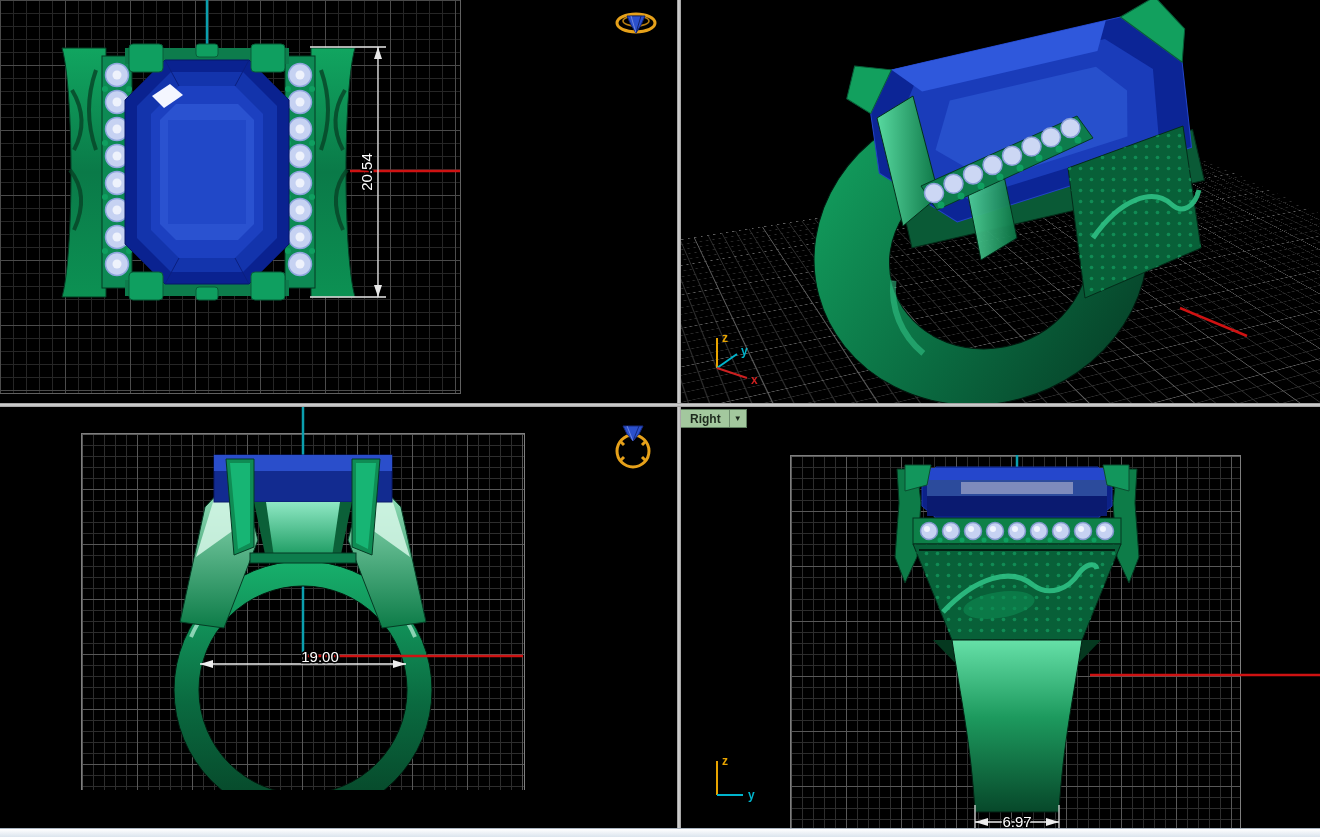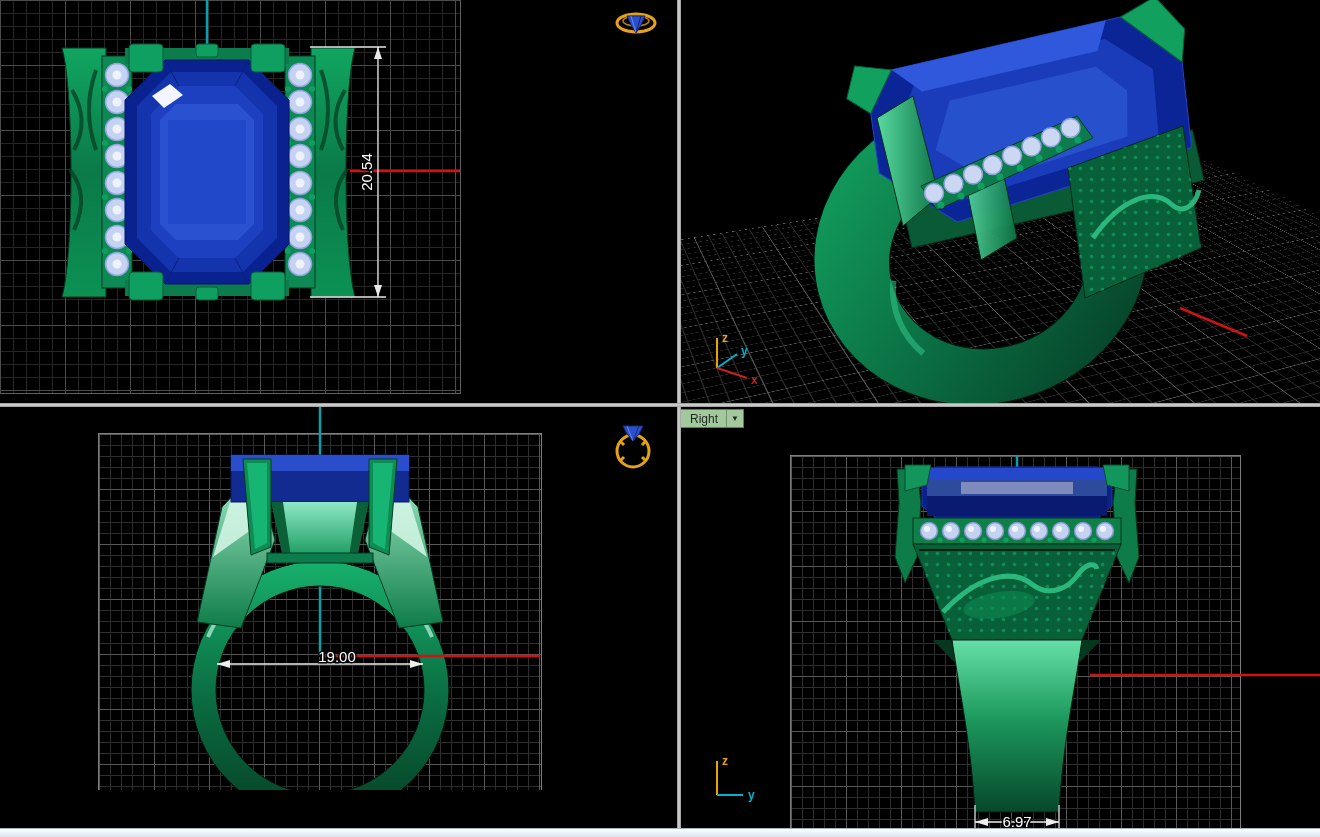--- a/index.html
+++ b/index.html
@@ -1,21 +1,21 @@
 <!DOCTYPE html>
 <html><head>
 <meta charset="utf-8">
 <style>
   html,body{margin:0;padding:0;background:#000;}
   .stage{position:relative;width:1320px;height:837px;background:#000;overflow:hidden;
          font-family:"Liberation Sans",sans-serif;}
   .viewport{position:absolute;background:#000;overflow:hidden;}
   .vp-top{left:0;top:0;width:677px;height:403px;}
   .vp-persp{left:681px;top:0;width:639px;height:403px;}
-  .vp-front{left:17px;top:407px;width:677px;height:383px;}
+  .vp-front{left:0;top:407px;width:677px;height:383px;}
   .vp-right{left:681px;top:407px;width:639px;height:421px;}
   .divider-v{position:absolute;left:677px;top:0;width:4px;height:828px;
      background:linear-gradient(to right,#8f8f8f,#d8d8d8 45%,#9a9a9a);}
   .divider-h{position:absolute;left:0;top:403px;width:1320px;height:4px;
      background:linear-gradient(#8f8f8f,#d8d8d8 45%,#9a9a9a);}
   .status-bar{position:absolute;left:0;top:828px;width:1320px;height:9px;
      background:linear-gradient(#ffffff,#dbe5ee);border-top:1px solid #a8b4c0;box-sizing:border-box;}
   .grid1{position:absolute;left:0;top:0;width:461px;height:394px;
      background-image:
        repeating-linear-gradient(to right,#4b4b4b 0 1px,transparent 1px 65px),
@@ -40,21 +40,21 @@
        repeating-linear-gradient(to bottom,#2f2f2f 0 1px,transparent 1px 16px);
      transform:perspective(1000px) rotateX(64deg) rotateZ(-26deg);
      transform-origin:50% 55%;}
   .vp-svg{position:absolute;left:0;top:0;}
   .dim-text{font-family:"Liberation Sans",sans-serif;font-size:15px;fill:#ffffff;
      paint-order:stroke;stroke:#000;stroke-width:3px;font-weight:500;}
   .axis-label{font-family:"Liberation Sans",sans-serif;font-size:12px;font-weight:bold;}
   .vp-tab{position:absolute;left:0;top:2px;display:flex;align-items:stretch;height:17px;
      background:#a3c89e;border:1px solid #5e7d5e;border-left:none;color:#1d2a1d;
      font-size:12px;z-index:5;}
-  .vp-tab-label{padding:1px 8px 0 9px;display:flex;align-items:center;}
+  .vp-tab-label{padding:1px 8px 0 9px;display:flex;align-items:center;font-weight:bold;}
   .vp-tab-arrow{border-left:1px solid #6f8f6f;padding:0 4px;display:flex;align-items:center;
      font-size:8px;color:#1d2a1d;}
   .float-icon{position:absolute;z-index:6;}
 </style>
 </head>
 <body>
 
 <div class="stage">
 
   <div class="viewport vp-top">

